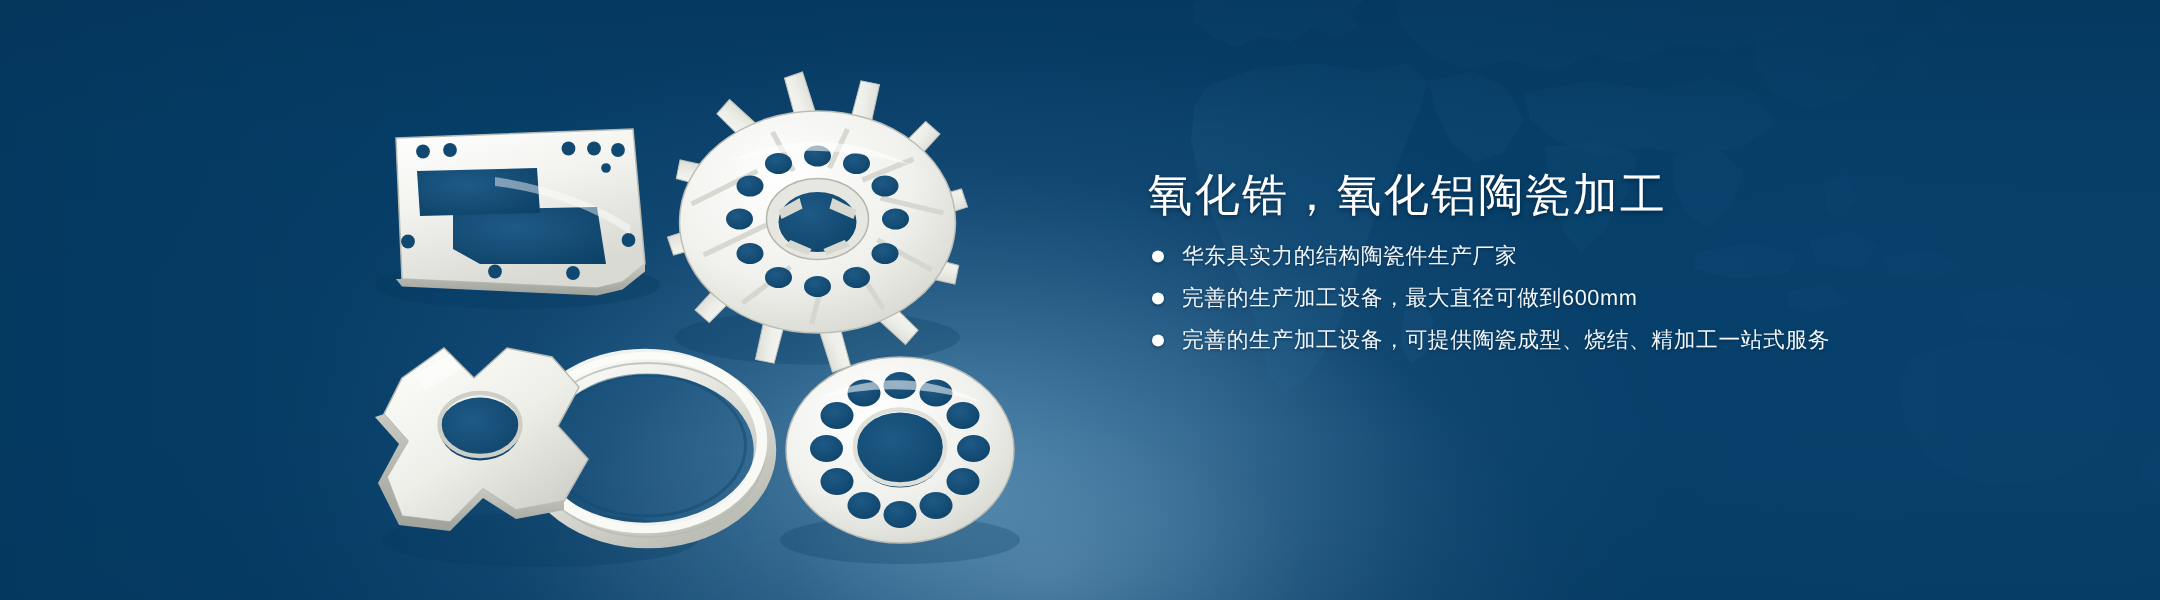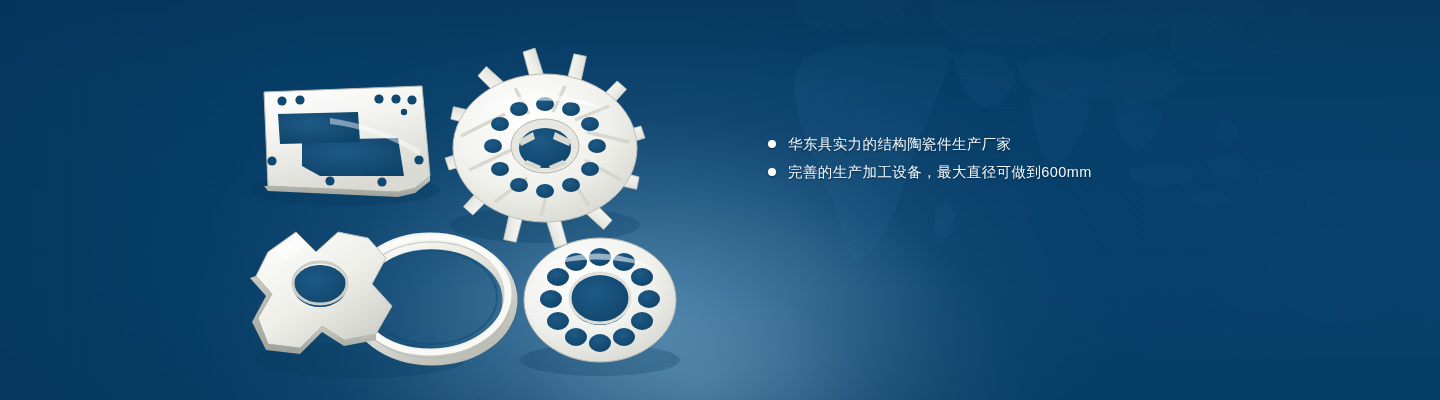--- a/index.html
+++ b/index.html
@@ -95,21 +95,21 @@
     font-size: 30px;
     line-height: 38px;
     color: #ffffff;
     letter-spacing: 1.5px;
     font-weight: 400;
     text-shadow: 0 1px 3px rgba(0,20,40,0.55);
     white-space: nowrap;
   }
   .bullets {
     list-style: none;
-    margin: 21px 0 0 3px;
+    margin: 10px 0 0 3px;
     padding: 0;
   }
   .bullet-row {
     display: flex;
     align-items: center;
     margin-bottom: 6px;
     white-space: nowrap;
   }
   .bullet-dot {
     width: 8px;
@@ -371,26 +371,31 @@
           <ellipse cx="-42" cy="-23" rx="11" ry="9"></ellipse>
           <ellipse cx="-24" cy="-38" rx="11" ry="9"></ellipse>
         </g>
 
         <path d="M-56 -34 Q0 -60 54 -32 Q0 -48 -56 -34 Z" fill="#ffffff" opacity="0.55"></path>
       </g>
     </svg>
   </div>
 
   <div class="text-block">
+    <div class="headline">氧化锆，氧化铝陶瓷加工</div>
 
     <ul class="bullets">
       <li class="bullet-row">
         <span class="bullet-dot"></span>
         <span class="bullet-text">华东具实力的结构陶瓷件生产厂家</span>
       </li>
       <li class="bullet-row">
         <span class="bullet-dot"></span>
         <span class="bullet-text">完善的生产加工设备，最大直径可做到600mm</span>
       </li>
+      <li class="bullet-row">
+        <span class="bullet-dot"></span>
+        <span class="bullet-text">完善的生产加工设备，可提供陶瓷成型、烧结、精加工一站式服务</span>
+      </li>
     </ul>
   </div>
 
 </div>
 
 </body></html>

